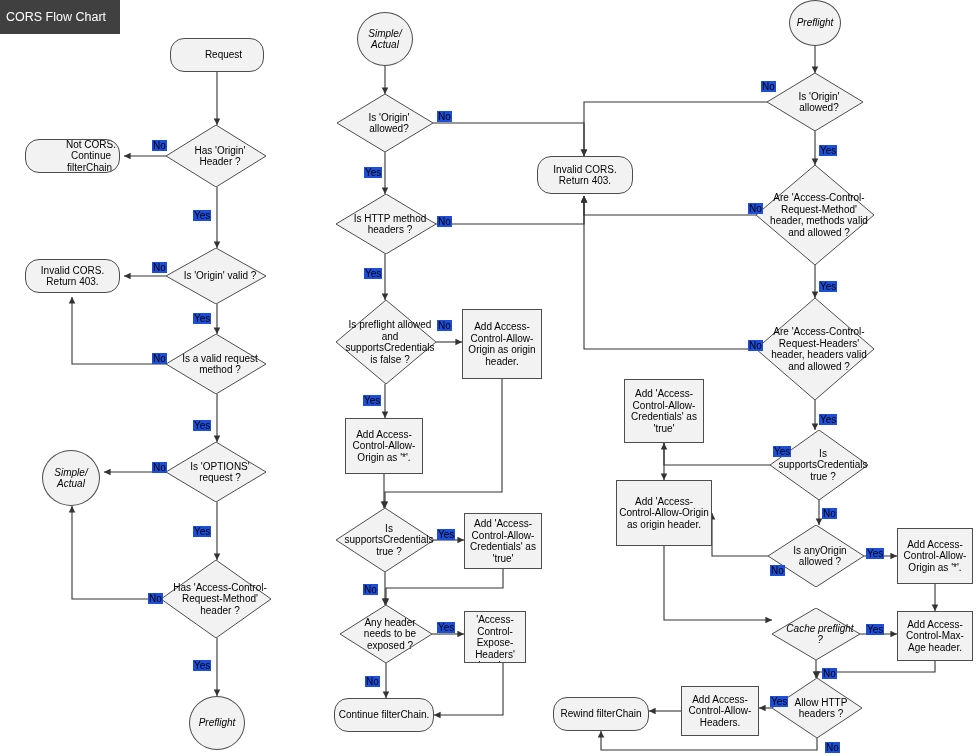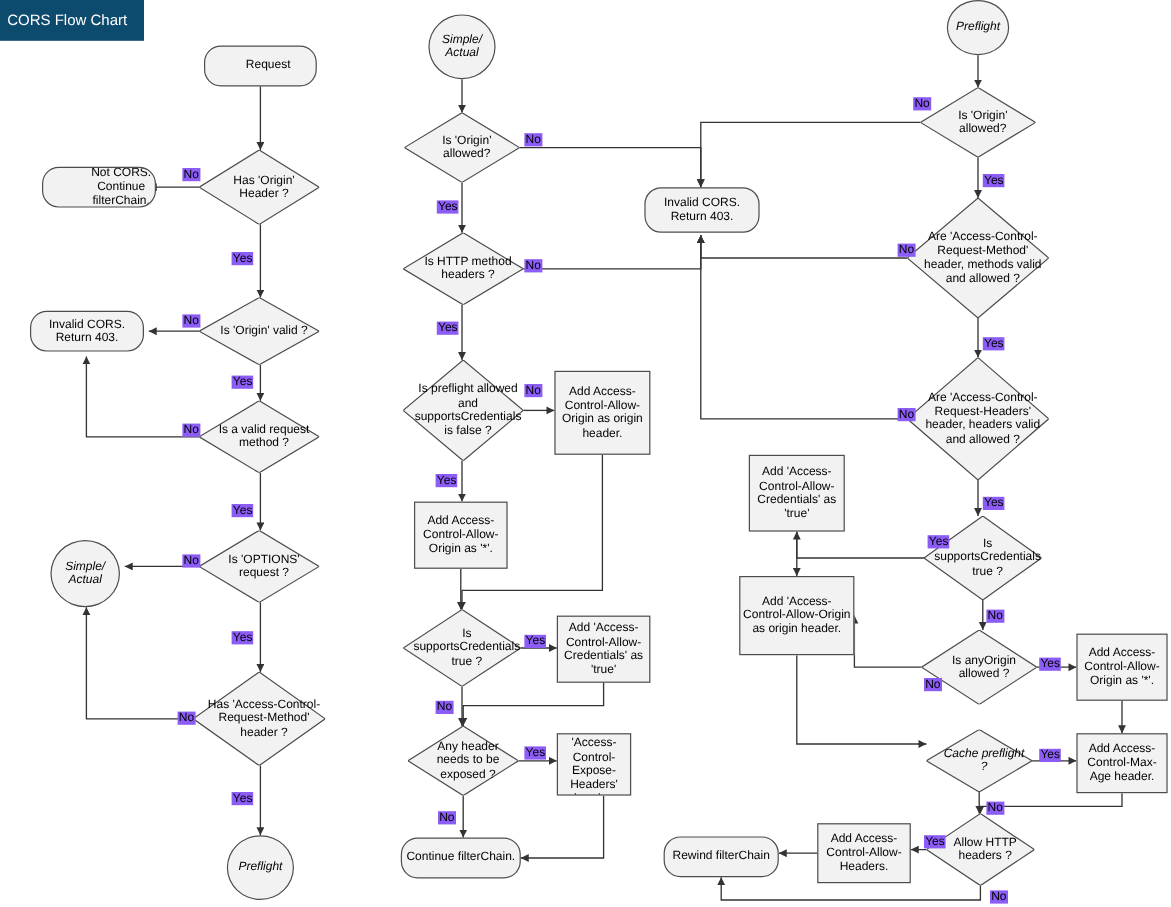--- a/index.html
+++ b/index.html
@@ -71,31 +71,31 @@
     font-size: 10px;
     line-height: 11.5px;
     color: #000;
     padding: 0 8px;
     box-sizing: border-box;
   }
   .edge-label {
     position: absolute;
     font-size: 10px;
     color: #000;
-    background: #8b5cf6;
+    background: #1d4ed8;
     padding: 0 1px;
     white-space: nowrap;
   }
   #title-banner {
     position: absolute;
     left: 0;
     top: 0;
     width: 120px;
     height: 34px;
-    background: #0c4a6e;
+    background: #404040;
     color: #ffffff;
     display: flex;
     align-items: center;
     padding-left: 6px;
     box-sizing: border-box;
     font-size: 12.5px;
   }
 </style>
 </head>
 <body>
@@ -168,21 +168,21 @@
   <div id="nodes-layer">
       <div class="node stadium" style="left: 170px; top: 38px; width: 94px; height: 34px; padding-left: 15px;">
         <span>Request</span>
       </div>
       <div class="diamond-wrap" style="left: 166px; top: 125px; width: 100px; height: 62px;">
         <svg class="diamond-shape" viewBox="0 0 100 62" preserveAspectRatio="none">
           <polygon points="50,0 100,31 50,62 0,31" fill="#f2f2f2" stroke="#4d4d4d" stroke-width="1"></polygon>
         </svg>
         <div class="diamond-label">Has 'Origin' Header ?</div>
       </div>
-      <div class="node stadium" style="left: 35px; top: 139px; width: 95px; height: 34px; padding-left: 39px;">
+      <div class="node stadium" style="left: 25px; top: 139px; width: 95px; height: 34px; padding-left: 39px;">
         <span>Not CORS. Continue filterChain.</span>
       </div>
       <div class="diamond-wrap" style="left: 166px; top: 248px; width: 100px; height: 56px;">
         <svg class="diamond-shape" viewBox="0 0 100 56" preserveAspectRatio="none">
           <polygon points="50,0 100,28 50,56 0,28" fill="#f2f2f2" stroke="#4d4d4d" stroke-width="1"></polygon>
         </svg>
         <div class="diamond-label">Is 'Origin' valid ?</div>
       </div>
       <div class="node stadium" style="left: 25px; top: 259px; width: 95px; height: 34px;">
         <span>Invalid CORS. Return 403.</span>

